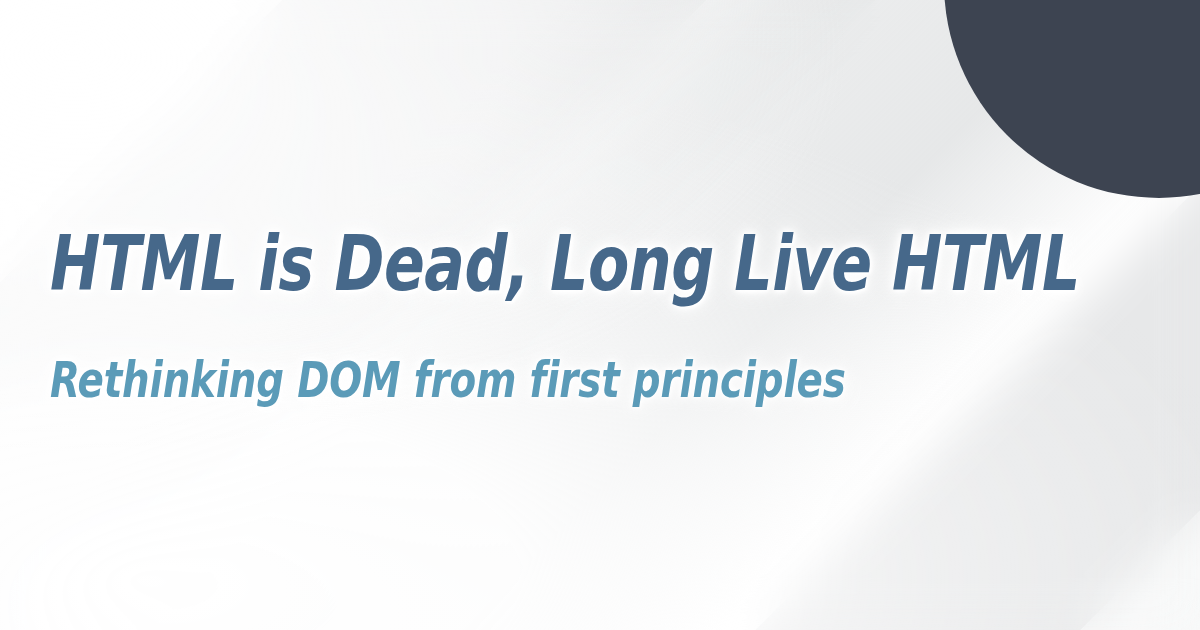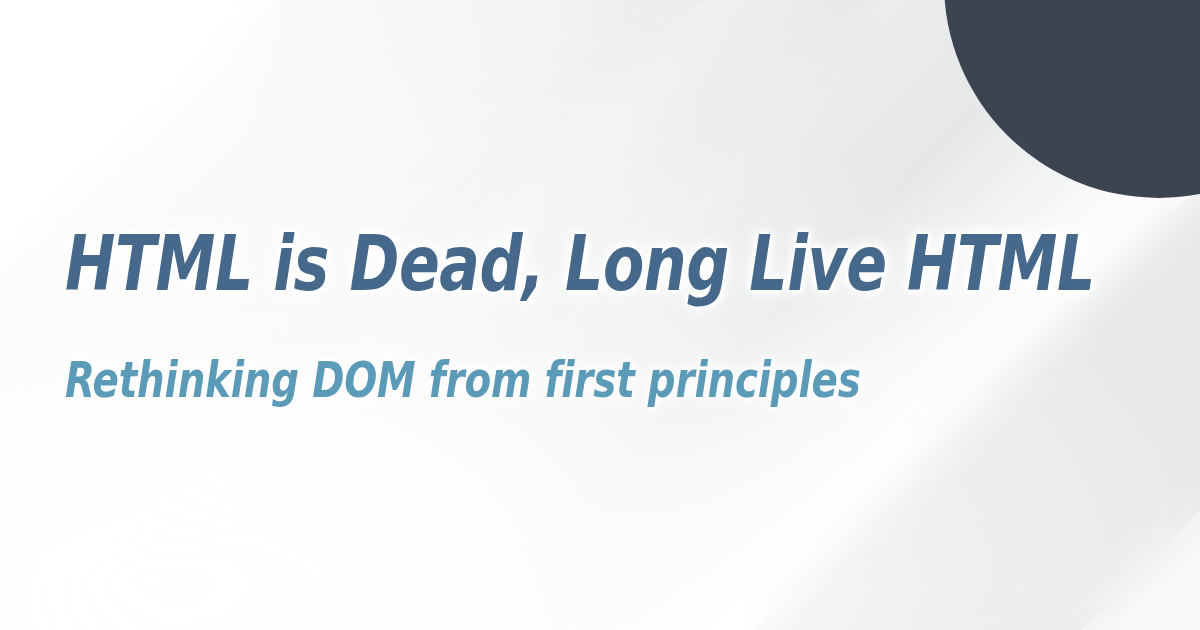--- a/index.html
+++ b/index.html
@@ -96,21 +96,21 @@
     width: 430px;
     height: 430px;
     border-radius: 50%;
     background: #3d4451;
   }
 
   
 
   .content {
     position: absolute;
-    left: 65px;
+    left: 50px;
     top: 0;
     width: 1120px;
     height: 630px;
     display: flex;
     flex-direction: column;
     justify-content: center;
     align-items: flex-start;
   }
 
   .title {

